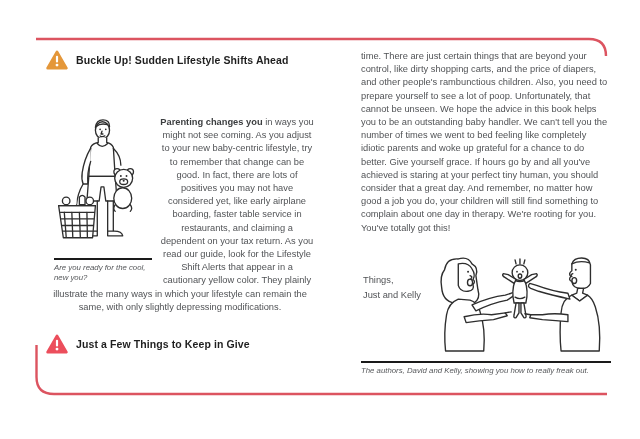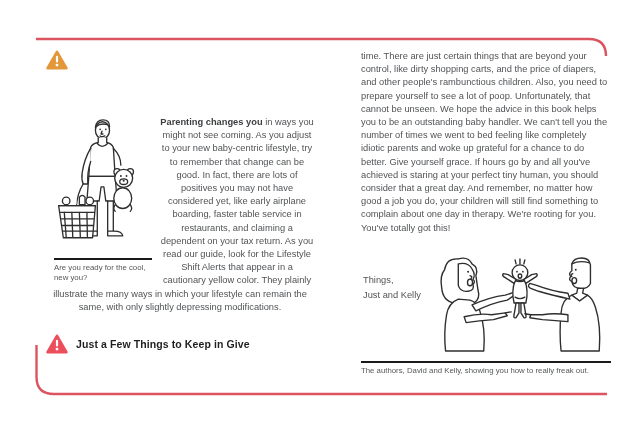--- a/index.html
+++ b/index.html
@@ -18,21 +18,21 @@
 
   .heading-row { display:flex; align-items:center; gap:8px; margin-bottom:10px; }
   .heading-row h2 { font-size:10.5px; font-weight:bold; color:var(--heading_black,#1f1f1f); letter-spacing:.1px; }
   .tri { width:22px; height:20px; flex:0 0 auto; }
 
   .body-text { font-size:9.3px; line-height:13.2px; }
   .bold { font-weight:bold; color:#3c3e40; }
 
   .figure-left { float:left; width:98px; margin:2px 8px 2px 8px; }
   .fig-rule { border-top:2.2px solid var(--rule_black,#1a1a1a); margin:4px 0 3px 0; }
-  .fig-caption { font-size:7.8px; line-height:9.6px; color:#55575a; }
+  .fig-caption { font-style:italic; font-size:7.8px; line-height:9.6px; color:#55575a; }
   .para1-wrap::after { content:""; display:block; clear:both; }
   .para1-wrap p { text-align:center;margin-top:46px; }
   .para2 { margin-top:11px; width:238px; }
   .section2 { margin-top:20px; }
 
   .authors-figure { position:relative; height:100px; margin-top:24px; }
   .signature { position:absolute; left:2px; top:14px; font-size:9.3px; line-height:15px; }
   .authors-figure svg { position:absolute; right:0; top:-4px; }
   .wide-rule { border-top:2.2px solid var(--rule_black,#1a1a1a); margin:2px 0 3px 0; }
 
@@ -53,20 +53,21 @@
   </svg>
 
   <div class="col col-left">
 
     <div class="heading-row">
       <svg class="tri" viewBox="0 0 24 22">
         <path d="M12 2 L22.3 20 H1.7 Z" fill="var(--warning_orange)" stroke="var(--warning_orange)" stroke-width="3" stroke-linejoin="round"></path>
         <rect x="10.8" y="6.2" width="2.4" height="7.6" rx="1.2" fill="#fff"></rect>
         <circle cx="12" cy="16.6" r="1.6" fill="#fff"></circle>
       </svg>
+      <h2>Buckle Up! Sudden Lifestyle Shifts Ahead</h2>
     </div>
 
     <div class="para1-wrap body-text">
       <div class="figure-left">
         <svg class="lineart" width="96" height="132" viewBox="0 0 100 140">
 
           <path d="M43 10 Q44 2 51 2 Q58 2 58 9"></path>
           <ellipse class="fillw" cx="50.5" cy="13" rx="7.5" ry="9"></ellipse>
           <path d="M44 9 Q48 5 56 7"></path>
           <circle class="dot" cx="48" cy="12" r="0.9"></circle>

